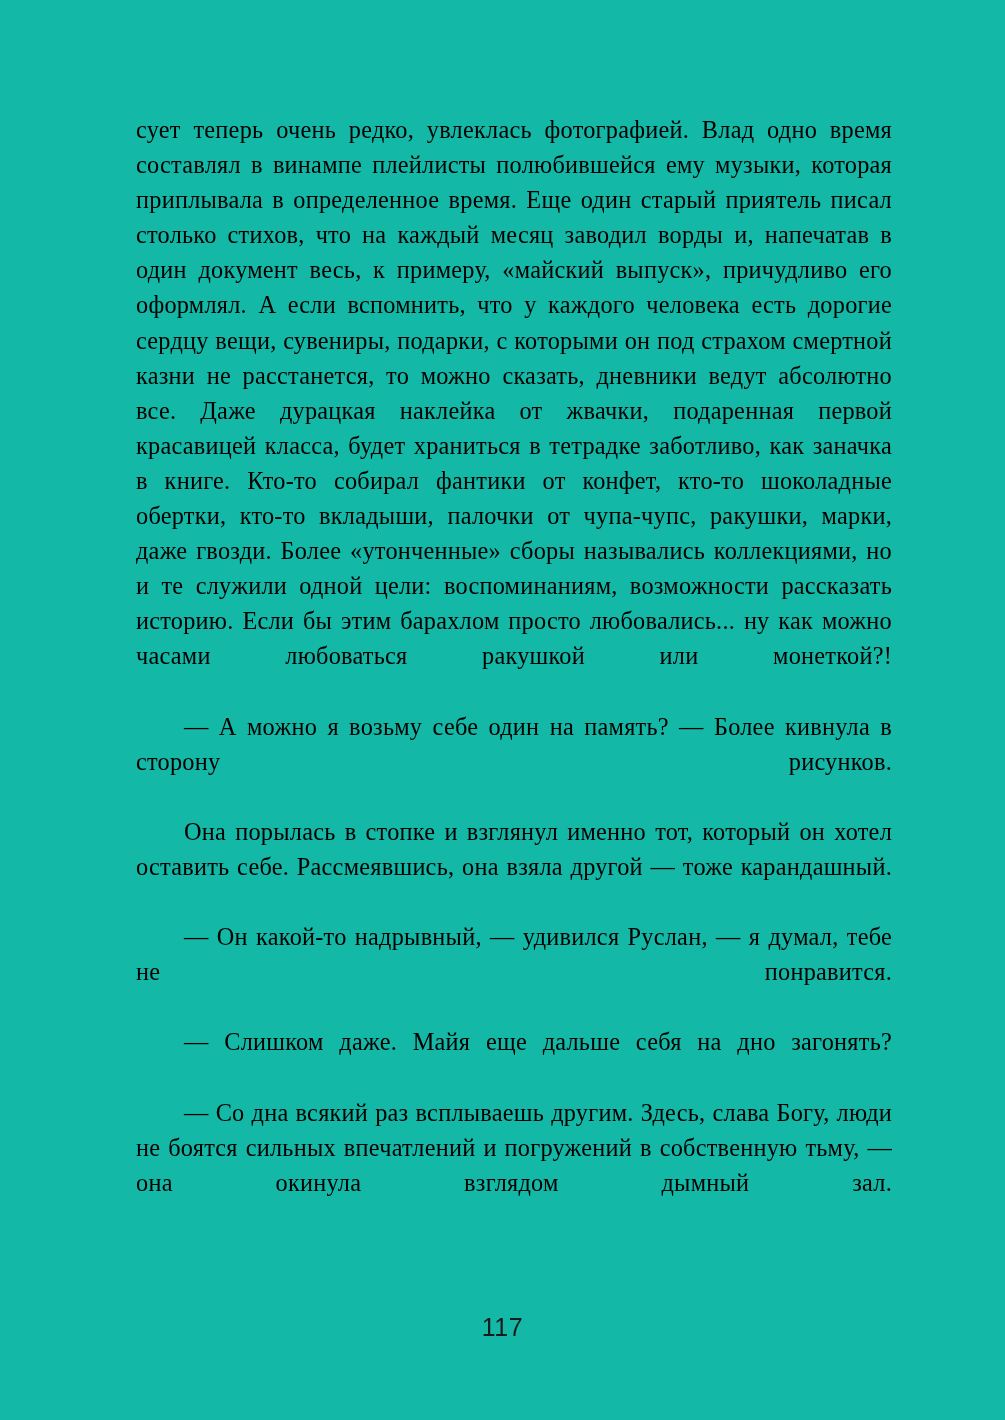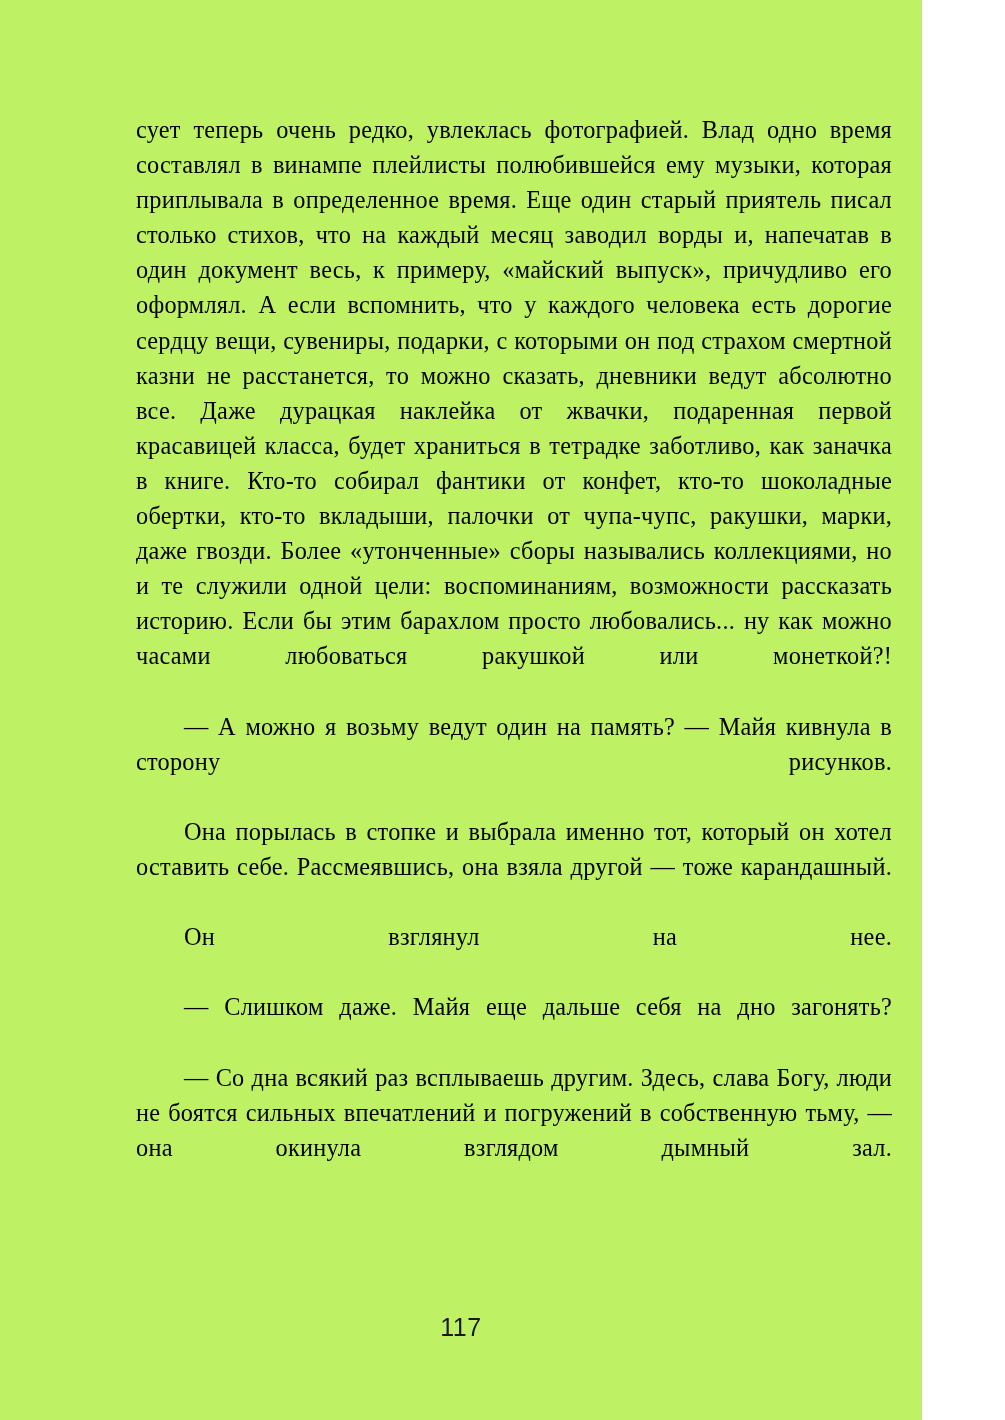--- a/index.html
+++ b/index.html
@@ -2,23 +2,23 @@
 <html><head>
 <meta charset="utf-8">
 <style>
   html, body {
     margin: 0;
     padding: 0;
     background: #ffffff;
   }
   .page {
     position: relative;
-    width: 922px;
+    width: 1005px;
     height: 1420px;
-    background: #bef264;
+    background: #14b8a6;
     overflow: hidden;
     box-sizing: border-box;
   }
   .text-block {
     position: absolute;
     left: 136px;
     top: 112px;
     width: 756px;
   }
   .para {
@@ -57,22 +57,22 @@
     letter-spacing: 0.02em;
   }
 </style>
 </head>
 <body>
 
 <div class="page">
 
   <div class="text-block">
     <p class="para continued">сует теперь очень редко, увлеклась фотографией. Влад одно время составлял в винампе плейлисты полюбившейся ему музыки, которая приплывала в определенное время. Еще один старый приятель писал столько стихов, что на каждый месяц заводил ворды и, напечатав в один документ весь, к примеру, «майский выпуск», причудливо его оформлял. А если вспомнить, что у каждого человека есть дорогие сердцу вещи, сувениры, подарки, с которыми он под страхом смертной казни не расстанется, то можно сказать, дневники ведут абсолютно все. Даже дурацкая наклейка от жвачки, подаренная первой красавицей класса, будет храниться в тетрадке заботливо, как заначка в книге. Кто-то собирал фантики от конфет, кто-то шоколадные обертки, кто-то вкладыши, палочки от чупа-чупс, ракушки, марки, даже гвозди. Более «утонченные» сборы назывались коллекциями, но и те служили одной цели: воспоминаниям, возможности рассказать историю. Если бы этим барахлом просто любовались... ну как можно часами любоваться ракушкой или монеткой?!</p>
-    <p class="para indented">— А можно я возьму ведут один на память? — Майя кивнула в сторону рисунков.</p>
-    <p class="para indented">Она порылась в стопке и выбрала именно тот, который он хотел оставить себе. Рассмеявшись, она взяла другой — тоже карандашный.</p>
-    <p class="para indented">Он взглянул на нее.</p>
+    <p class="para indented">— А можно я возьму себе один на память? — Более кивнула в сторону рисунков.</p>
+    <p class="para indented">Она порылась в стопке и взглянул именно тот, который он хотел оставить себе. Рассмеявшись, она взяла другой — тоже карандашный.</p>
+    <p class="para indented">— Он какой-то надрывный, — удивился Руслан, — я думал, тебе не понравится.</p>
     <p class="para indented">— Слишком даже. Майя еще дальше себя на дно загонять?</p>
     <p class="para indented">— Со дна всякий раз всплываешь другим. Здесь, слава Богу, люди не боятся сильных впечатлений и погружений в собственную тьму, — она окинула взглядом дымный зал.</p>
   </div>
 
   <div class="page-number">117</div>
 
 </div>
 
 </body></html>

